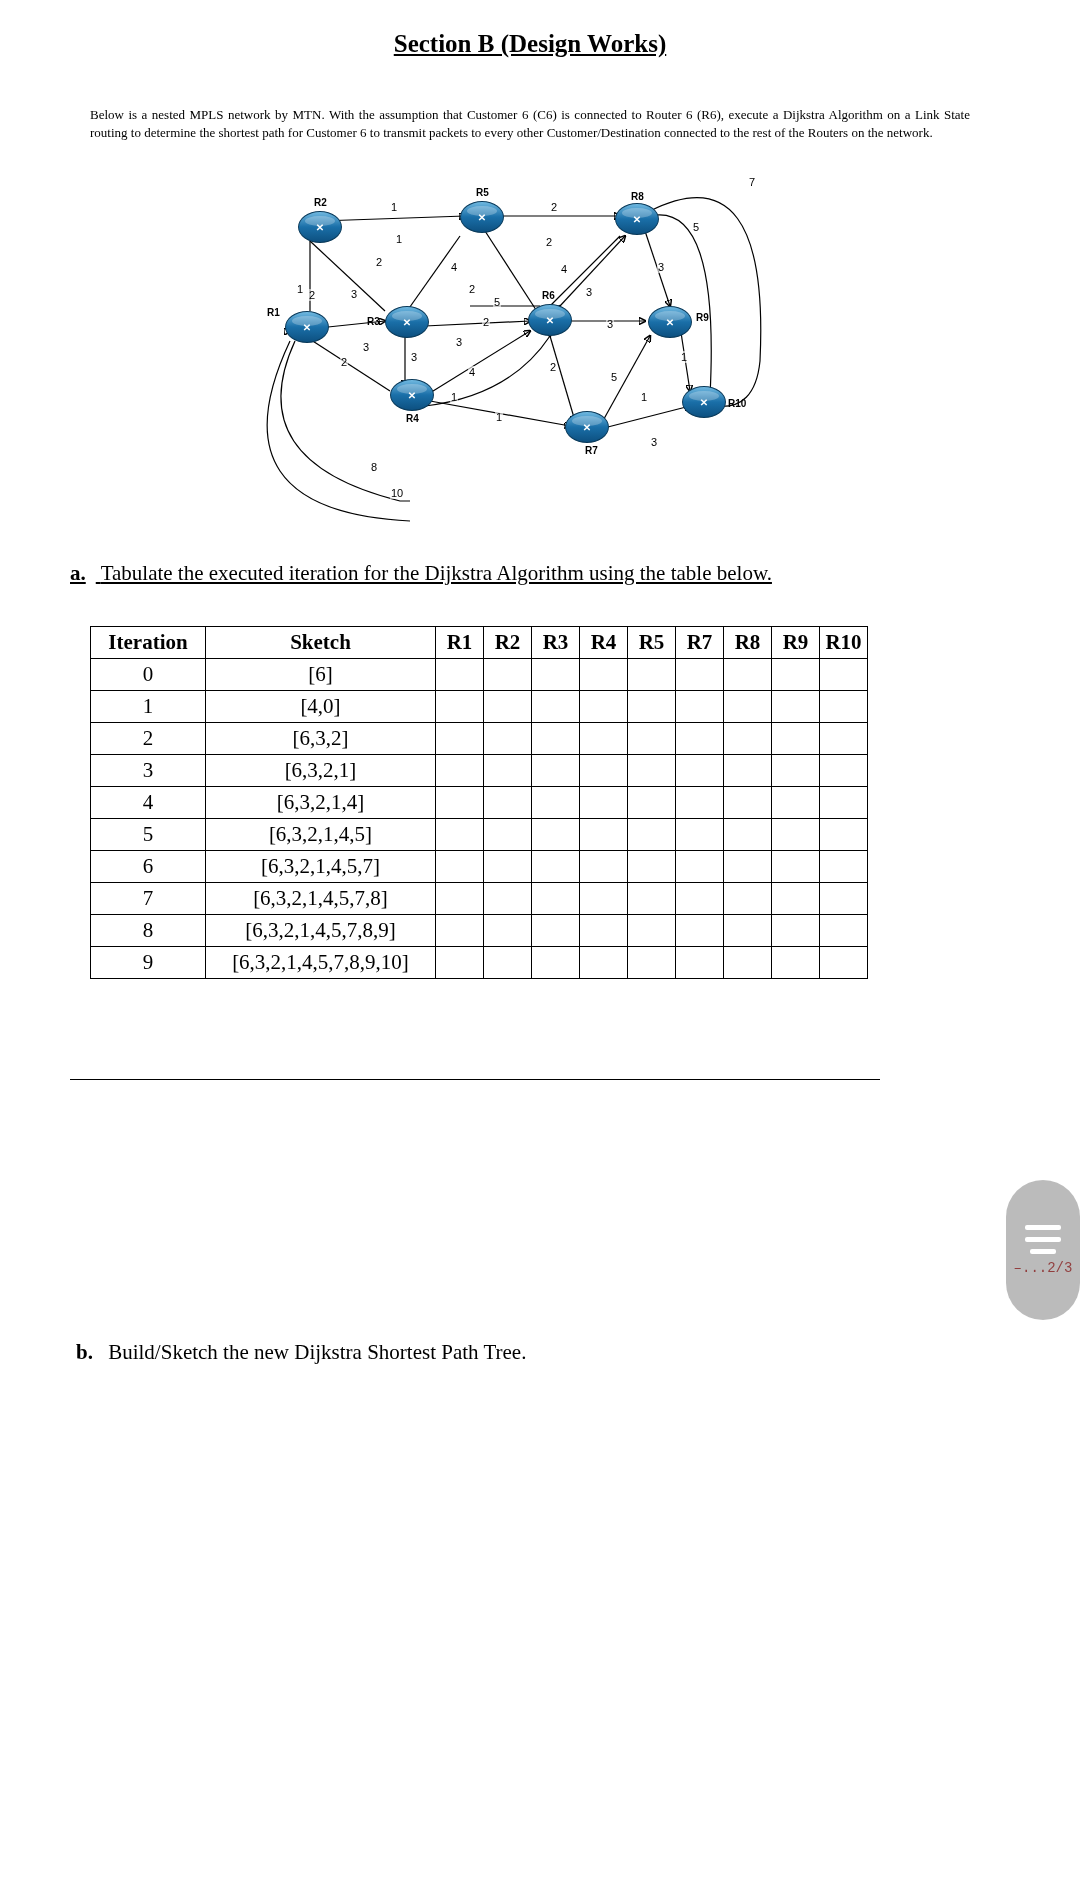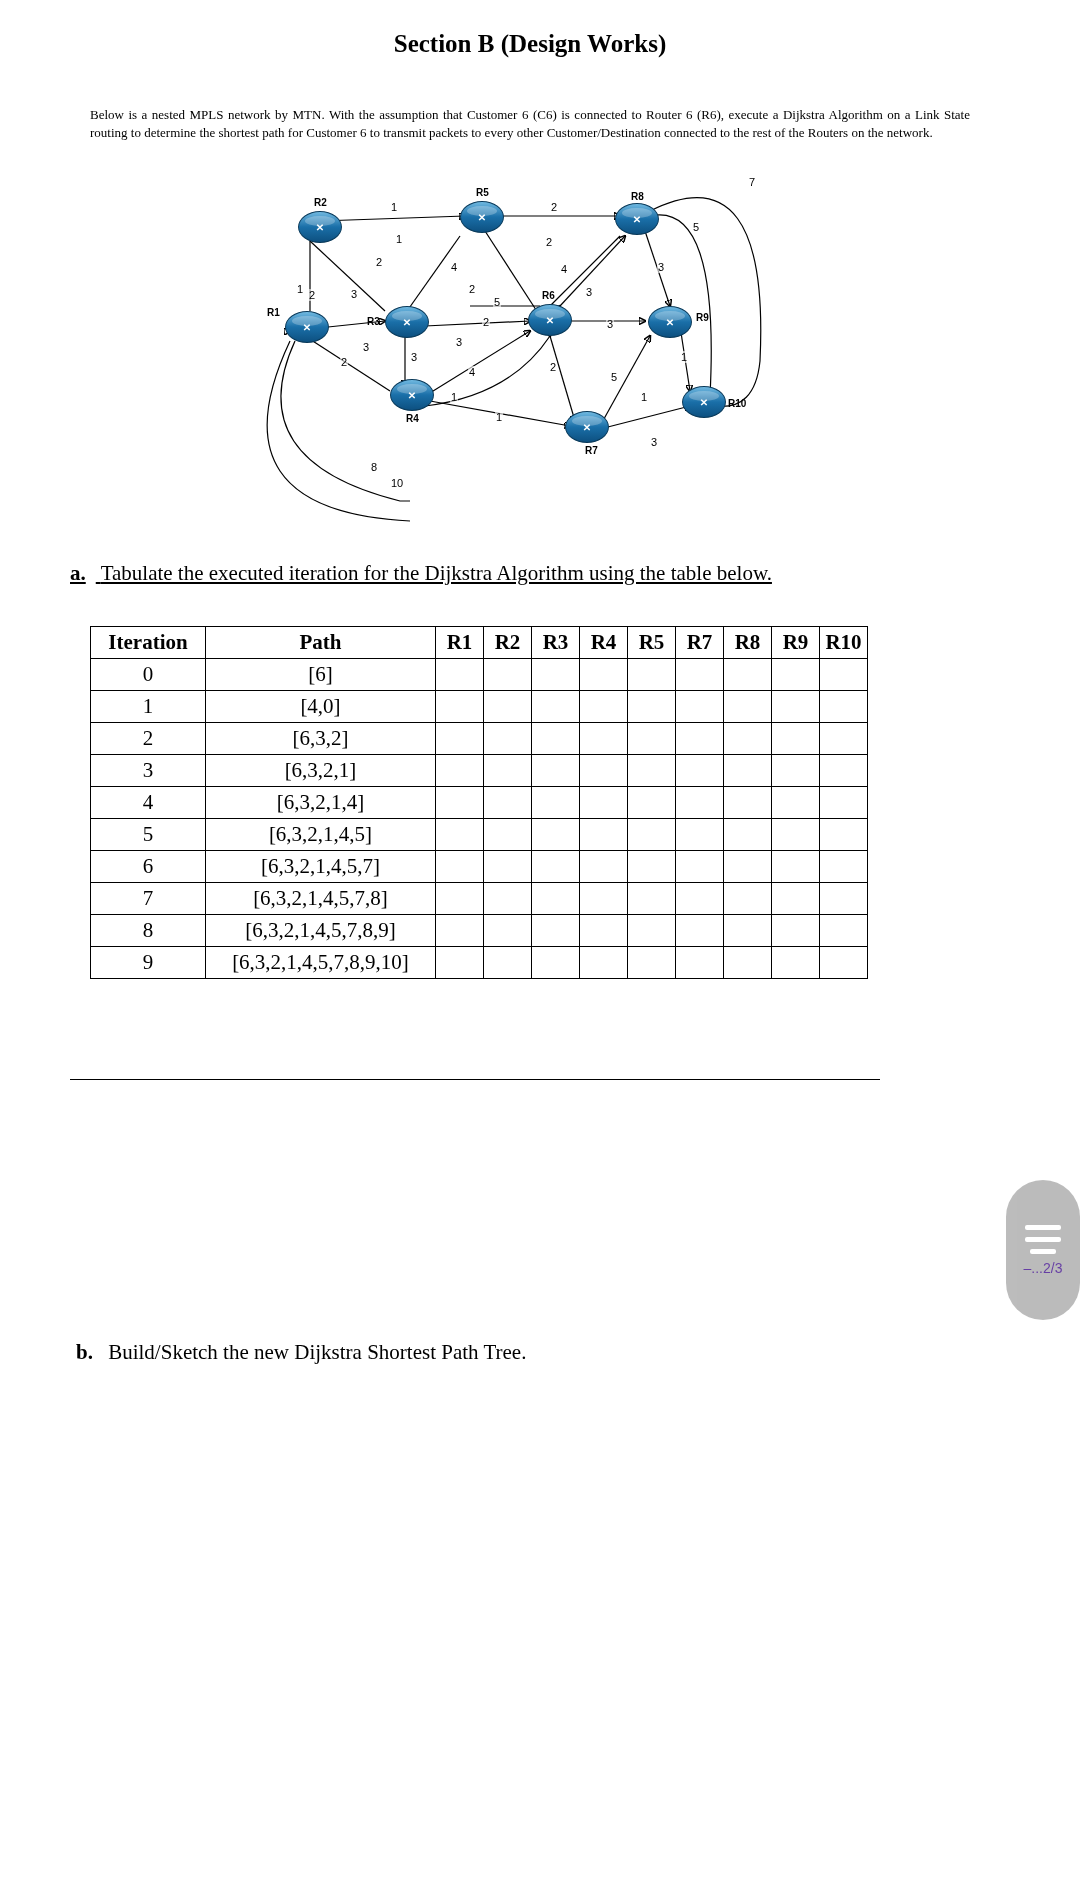--- a/index.html
+++ b/index.html
@@ -9,20 +9,21 @@
       width: 1080px;
       min-height: 1879px;
       padding: 30px 90px 50px 70px;
       color: #000;
       position: relative;
     }
     .section-title {
       text-align: center;
       font-size: 25px;
       font-weight: bold;
+      text-decoration: underline;
       margin-bottom: 48px;
       margin-top: 0;
     }
     .intro-text {
       font-size: 13px;
       text-align: justify;
       line-height: 1.35;
       margin-bottom: 20px;
       margin-left: 20px;
       margin-right: 20px;
@@ -136,21 +137,21 @@
       border-radius: 37px;
       display: flex;
       flex-direction: column;
       align-items: center;
       justify-content: center;
       opacity: 0.85;
     }
     .page-indicator .bars { display:flex; flex-direction:column; gap:7px; align-items:center; margin-bottom:6px;}
     .page-indicator .bar-long { width:36px; height:5px; background:#fff; border-radius:2px;}
     .page-indicator .bar-short { width:26px; height:5px; background:#fff; border-radius:2px;}
-    .page-indicator .pg { font-size:14px; color:#4c1d95; font-family:Liberation Sans, sans-serif;}
+    .page-indicator .pg { font-size:14px; color:#7f1d1d; font-family:Liberation Mono, monospace;}
   </style>
 </head>
 <body>
 
 <h2 class="section-title">Section B (Design Works)</h2>
 
 <p class="intro-text">Below is a nested MPLS network by MTN. With the assumption that Customer 6 (C6) is connected to Router 6 (R6), execute a Dijkstra Algorithm on a Link State routing to determine the shortest path for Customer 6 to transmit packets to every other Customer/Destination connected to the rest of the Routers on the network.</p>
 
 <div class="diagram-container">
   <svg class="topology" viewBox="0 0 560 370">
@@ -273,33 +274,33 @@
   <span class="edge-label" style="left:205px;top:175px;">3</span>
   <span class="edge-label" style="left:218px;top:205px;">4</span>
   <span class="edge-label" style="left:200px;top:230px;">1</span>
   <span class="edge-label" style="left:245px;top:250px;">1</span>
   <span class="edge-label" style="left:390px;top:230px;">1</span>
   <span class="edge-label" style="left:430px;top:190px;">1</span>
   <span class="edge-label" style="left:400px;top:275px;">3</span>
   <span class="edge-label" style="left:442px;top:60px;">5</span>
   <span class="edge-label" style="left:498px;top:15px;">7</span>
   <span class="edge-label" style="left:120px;top:300px;">8</span>
-  <span class="edge-label" style="left:140px;top:316px;">10</span>
+  <span class="edge-label" style="left:140px;top:326px;">10</span>
 </div>
 
 <p class="question-a">
   <span class="marker">a.</span>
   <span>Tabulate the executed iteration for the Dijkstra Algorithm using the table below.</span>
 </p>
 
 <table class="dijkstra">
   <thead>
     <tr>
       <th class="col-iter">Iteration</th>
-      <th class="col-nodes">Path</th>
+      <th class="col-nodes">Sketch</th>
       <th class="col-rx">R1</th>
       <th class="col-rx">R2</th>
       <th class="col-rx">R3</th>
       <th class="col-rx">R4</th>
       <th class="col-rx">R5</th>
       <th class="col-rx">R7</th>
       <th class="col-rx">R8</th>
       <th class="col-rx">R9</th>
       <th class="col-rx">R10</th>
     </tr>

